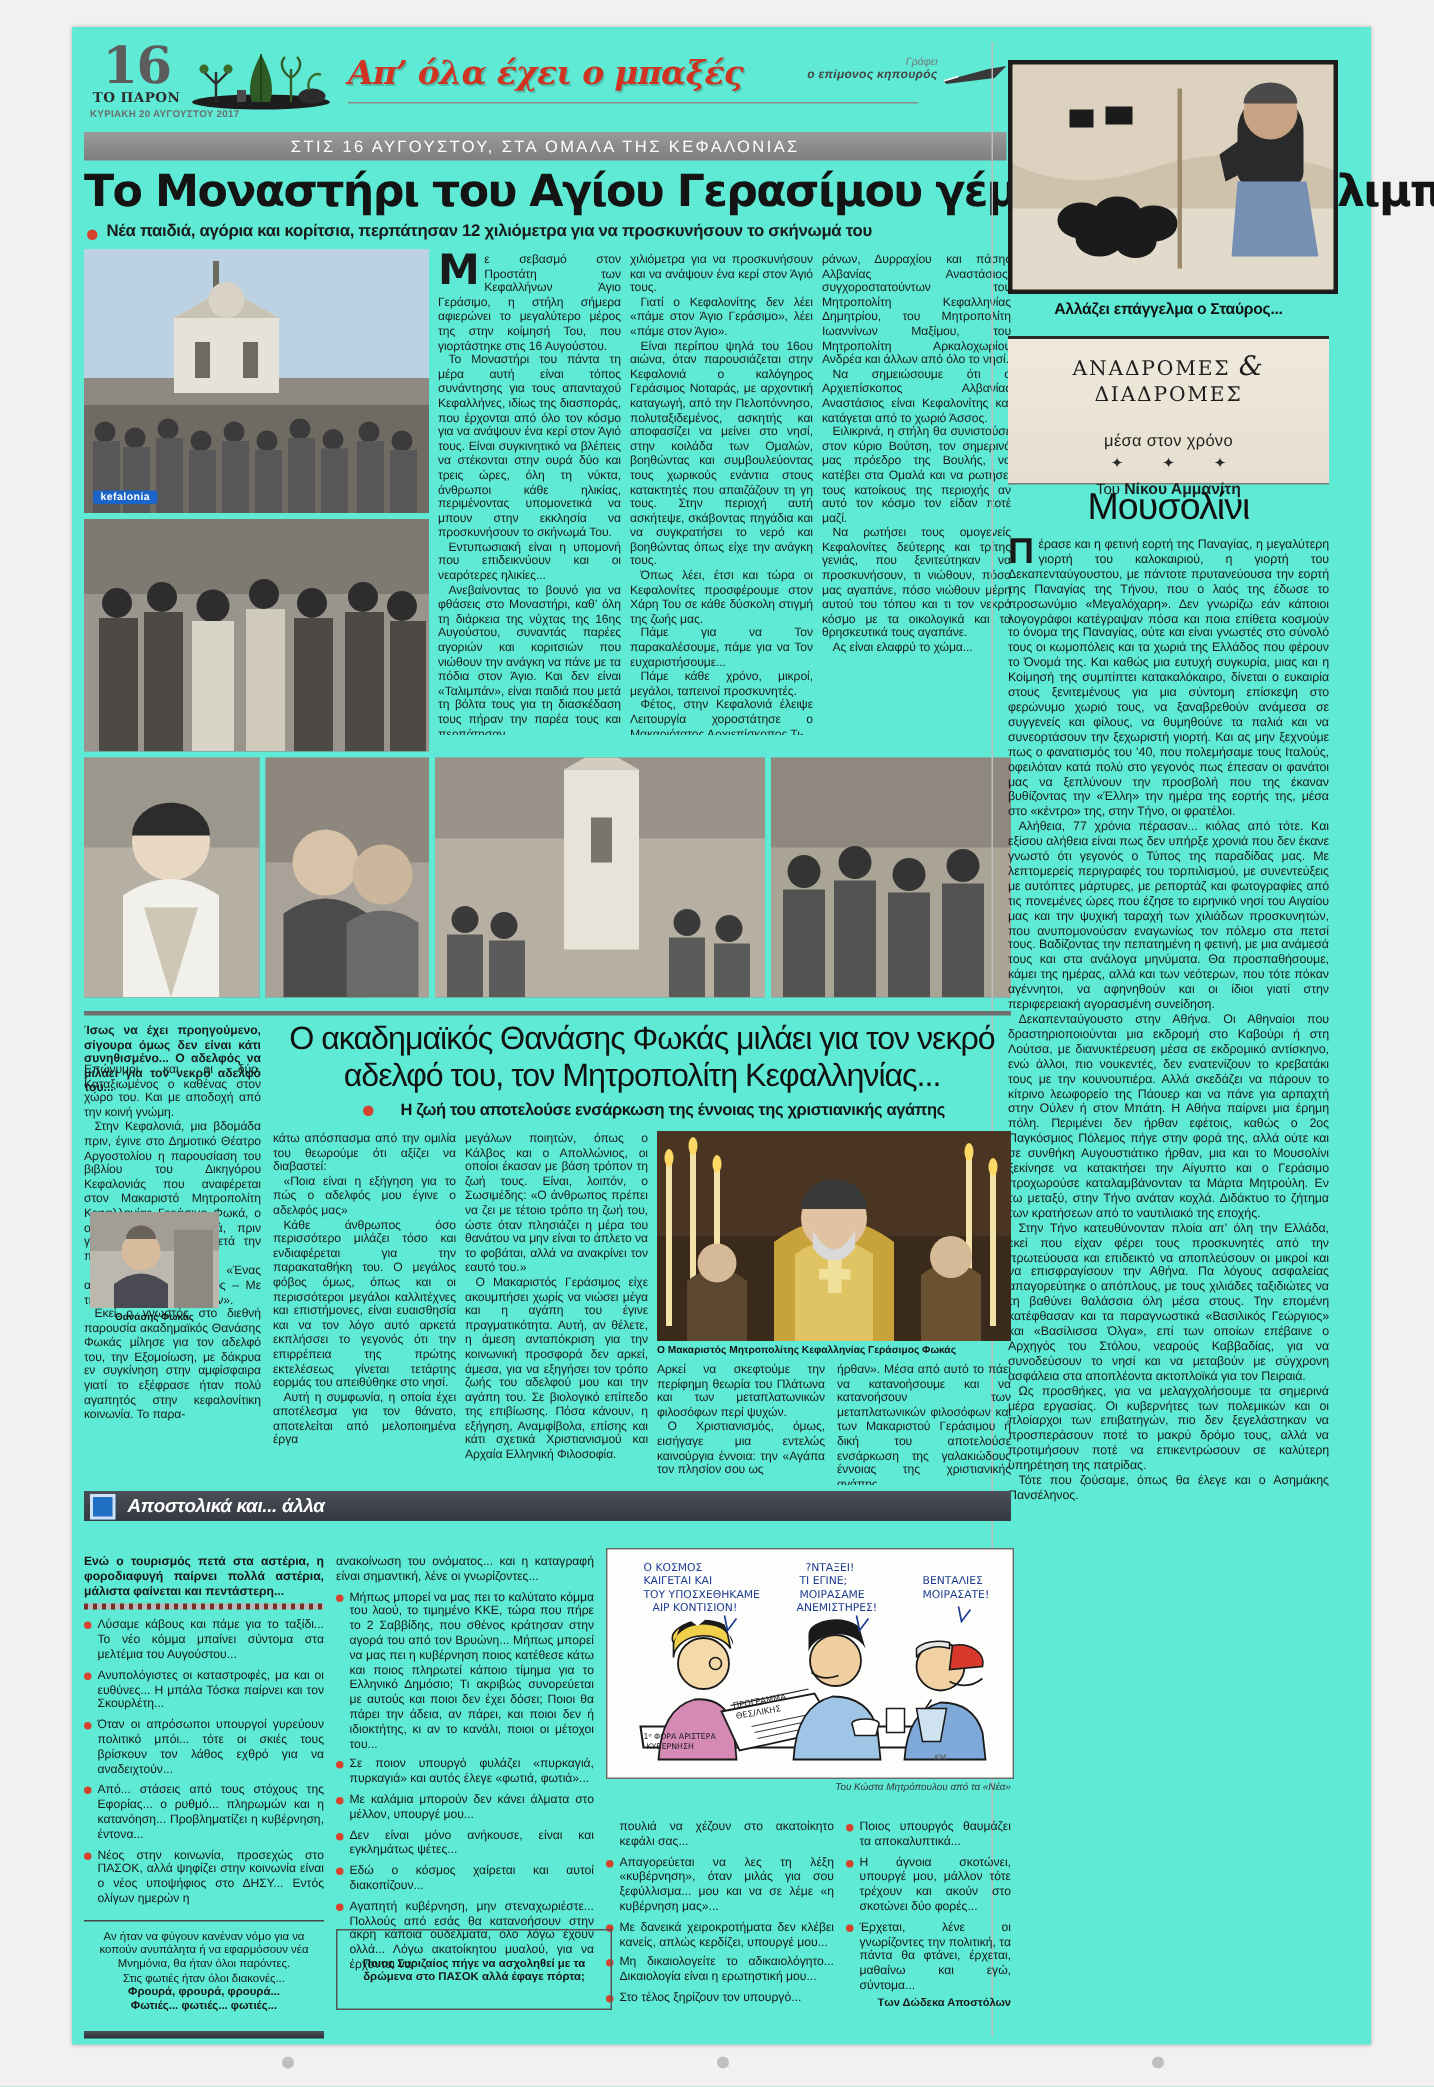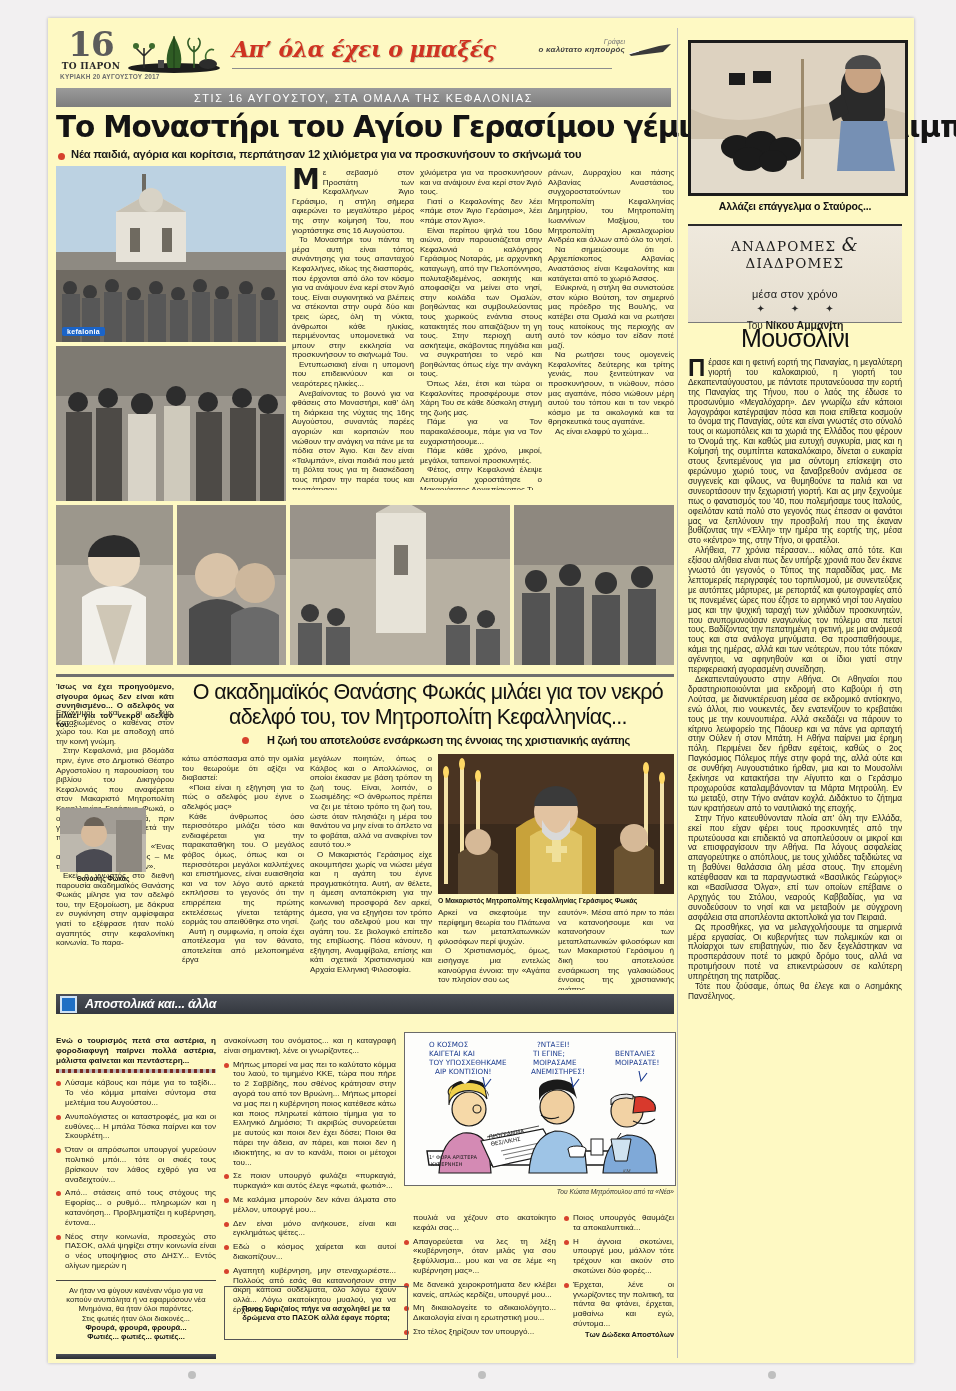--- a/index.html
+++ b/index.html
@@ -8,21 +8,21 @@
     background:#c9c9cd;
     font-family:"Liberation Sans", sans-serif;
     overflow:hidden;
   }
   .page{
     position:absolute;left:0;top:0;width:956px;height:1391px;
     background:#f2f0f1;
   }
   .sheet{
     position:absolute;left:48px;top:18px;width:866px;height:1345px;
-    background:#fef9c3;
+    background:#5eead4;
     box-shadow:0 0 3px rgba(0,0,0,.25);
   }
 
   
   .masthead{position:absolute;left:8px;top:10px;width:615px;height:60px;}
   .pagenum-box{position:absolute;left:4px;top:0;width:62px;text-align:center;}
   .pagenum{
     font-family:"DejaVu Serif", serif;
     font-size:34px;font-weight:bold;color:#5c5c5c;line-height:32px;
     letter-spacing:-1px;
@@ -103,21 +103,21 @@
   .col p.noind{text-indent:0;}
   .dropcap::first-letter{
     float:left;font-family:"DejaVu Sans",sans-serif;font-size:28px;line-height:22px;
     font-weight:bold;padding:1px 3px 0 0;
   }
   .a1c1{left:244px;top:150px;width:122px;height:322px;}
   .a1c2{left:372px;top:150px;width:122px;height:322px;}
   .a1c3{left:500px;top:150px;width:126px;height:322px;}
 
   
-  .rail{position:absolute;left:636px;top:10px;width:222px;height:1330px;}
+  .rail{position:absolute;left:620px;top:10px;width:222px;height:1330px;}
   .rail-div{position:absolute;left:-7px;top:0;width:1px;height:1330px;background:#bdbdbd;}
   .rail-photo{position:absolute;left:4px;top:12px;width:214px;height:150px;border:3px solid #1c1c1c;background:#b9a894;overflow:hidden;}
   .rail-cap{
     position:absolute;left:4px;top:172px;width:214px;text-align:center;
     font-size:10.5px;font-weight:bold;color:#111;letter-spacing:-.2px;
   }
   .rail-hdr{
     position:absolute;left:4px;top:196px;width:214px;height:96px;
     background:linear-gradient(180deg,#efe9dd,#e6dfd0);
     border-top:2px solid #2b2b2b;border-bottom:1px solid #7a7a7a;
@@ -242,21 +242,21 @@
       <ellipse cx="84" cy="34" rx="9" ry="5" fill="#2c2c2c"></ellipse>
       <path d="M82 30 C80 22 86 18 90 20" stroke="#3d6b2e" stroke-width="1.6" fill="none"></path>
       <rect x="34" y="30" width="6" height="8" fill="#4a4a4a"></rect>
     </svg>
 
     <div class="section-title">Απ’ όλα έχει ο μπαξές</div>
     <div class="masthead-rule"></div>
 
     <div class="byline-small">
       <div class="l1">Γράφει</div>
-      <div class="l2">ο καλύτατο κηπουρός</div>
+      <div class="l2">ο επίμονος κηπουρός</div>
     </div>
     <svg class="pen-art" viewBox="0 0 42 12">
       <path d="M0 10 L30 2 L42 0 L34 8 L2 12 Z" fill="#3a3a3a"></path>
       <path d="M0 10 L10 7" stroke="#fff" stroke-width="1"></path>
     </svg>
   </div>
 
   <div class="kicker">ΣΤΙΣ 16 ΑΥΓΟΥΣΤΟΥ, ΣΤΑ ΟΜΑΛΑ ΤΗΣ ΚΕΦΑΛΟΝΙΑΣ</div>
   <div class="headline">Το Μοναστήρι του Αγίου Γερασίμου γέμισε από... «Ταλιμπάν»!</div>
   <div class="subhead">
@@ -546,21 +546,21 @@
       <circle cx="40" cy="88" r="13" fill="#d6b997"></circle>
     </svg>
   </div>
   <div class="s2-photo-cap">Ο Μακαριστός Μητροπολίτης Κεφαλληνίας Γεράσιμος Φωκάς</div>
 
   <div class="col s2c4b">
     <p class="noind">Αρκεί να σκεφτούμε την περίφημη θεωρία του Πλάτωνα και των μεταπλατωνικών φιλοσόφων περί ψυχών.</p>
     <p>Ο Χριστιανισμός, όμως, εισήγαγε μια εντελώς καινούργια έννοια: την «Αγάπα τον πλησίον σου ως</p>
   </div>
   <div class="col s2c5b">
-    <p class="noind">εαυτόν». Μέσα από πριν το πάει να κατανοήσουμε και να κατανοήσουν των μεταπλατωνικών φιλοσόφων και των Μακαριστού Γεράσιμου ή δική του αποτελούσε ενσάρκωση της γαλακιώδους έννοιας της χριστιανικής αγάπης.</p>
+    <p class="noind">ήρθαν». Μέσα από αυτό το πάει να κατανοήσουμε και να κατανοήσουν των μεταπλατωνικών φιλοσόφων και των Μακαριστού Γεράσιμου ή δική του αποτελούσε ενσάρκωση της γαλακιώδους έννοιας της χριστιανικής αγάπης.</p>
   </div>
 
   <div class="s3-bar">
     <div class="sq"></div>
     <div class="lbl">Αποστολικά και... άλλα</div>
   </div>
 
   <div class="s3list s3c1">
     <div class="intro">Ενώ ο τουρισμός πετά στα αστέρια, η φοροδιαφυγή παίρνει πολλά αστέρια, μάλιστα φαίνεται και πεντάστερη...</div>
     <div class="s3-sep" style="position:relative;left:0;top:0;width:100%;margin:3px 0 5px 0;"></div>

